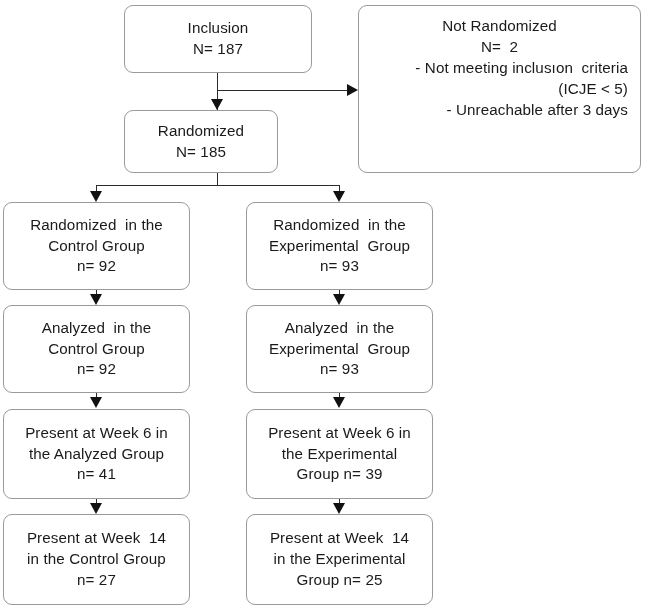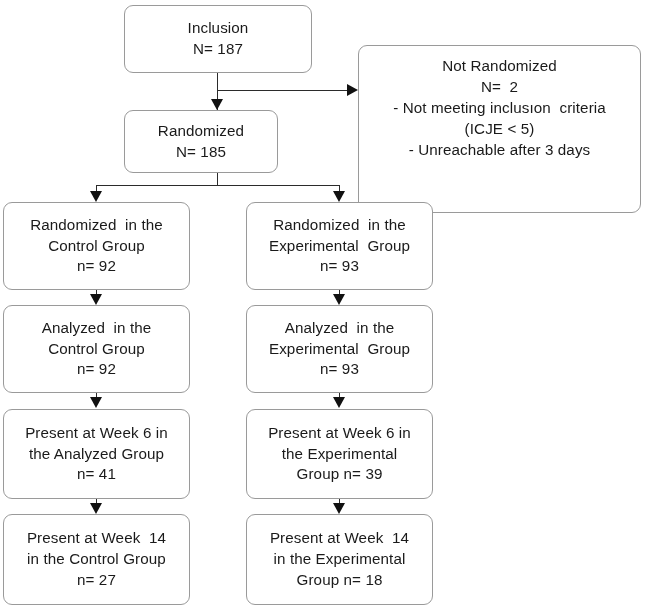--- a/index.html
+++ b/index.html
@@ -45,21 +45,21 @@
     justify-content: flex-start;
     padding: 10px 12px 10px 12px;
     text-align: left;
   }
   .node-notrand .head {
     text-align: center;
     display: block;
     white-space: pre;
   }
   .node-notrand .reason {
-    text-align: center;
+    text-align: right;
     display: block;
     white-space: pre;
   }
 
   
   .vline {
     position: absolute;
     width: 0;
     border-left: 1.3px solid #2b2b2b;
   }
@@ -88,21 +88,21 @@
 </head>
 <body>
 
 <div id="flow-canvas">
 
   <div class="node" style="left:124px; top:5px; width:188px; height:68px;">
     <span class="line">Inclusion</span>
     <span class="line">N= 187</span>
   </div>
 
-  <div class="node node-notrand" style="left:358px; top:5px; width:283px; height:168px;margin-top:40px;">
+  <div class="node node-notrand" style="left:358px; top:5px; width:283px; height:168px;">
     <span class="head">Not Randomized</span>
     <span class="head">N=  2</span>
     <span class="reason">- Not meeting inclusıon  criteria</span>
     <span class="reason">(ICJE &lt; 5)</span>
     <span class="reason">- Unreachable after 3 days</span>
   </div>
 
   <div class="vline" style="left:217px; top:73px; height:37px;"></div>
 
   <div class="hline" style="left:217px; top:90px; width:132px;"></div>
@@ -175,16 +175,16 @@
 
   <div class="node" style="left:3px; top:514px; width:187px; height:91px;">
     <span class="line">Present at Week  14</span>
     <span class="line">in the Control Group</span>
     <span class="line">n= 27</span>
   </div>
 
   <div class="node" style="left:246px; top:514px; width:187px; height:91px;">
     <span class="line">Present at Week  14</span>
     <span class="line">in the Experimental</span>
-    <span class="line">Group n= 18</span>
+    <span class="line">Group n= 25</span>
   </div>
 
 </div>
 
 </body></html>

